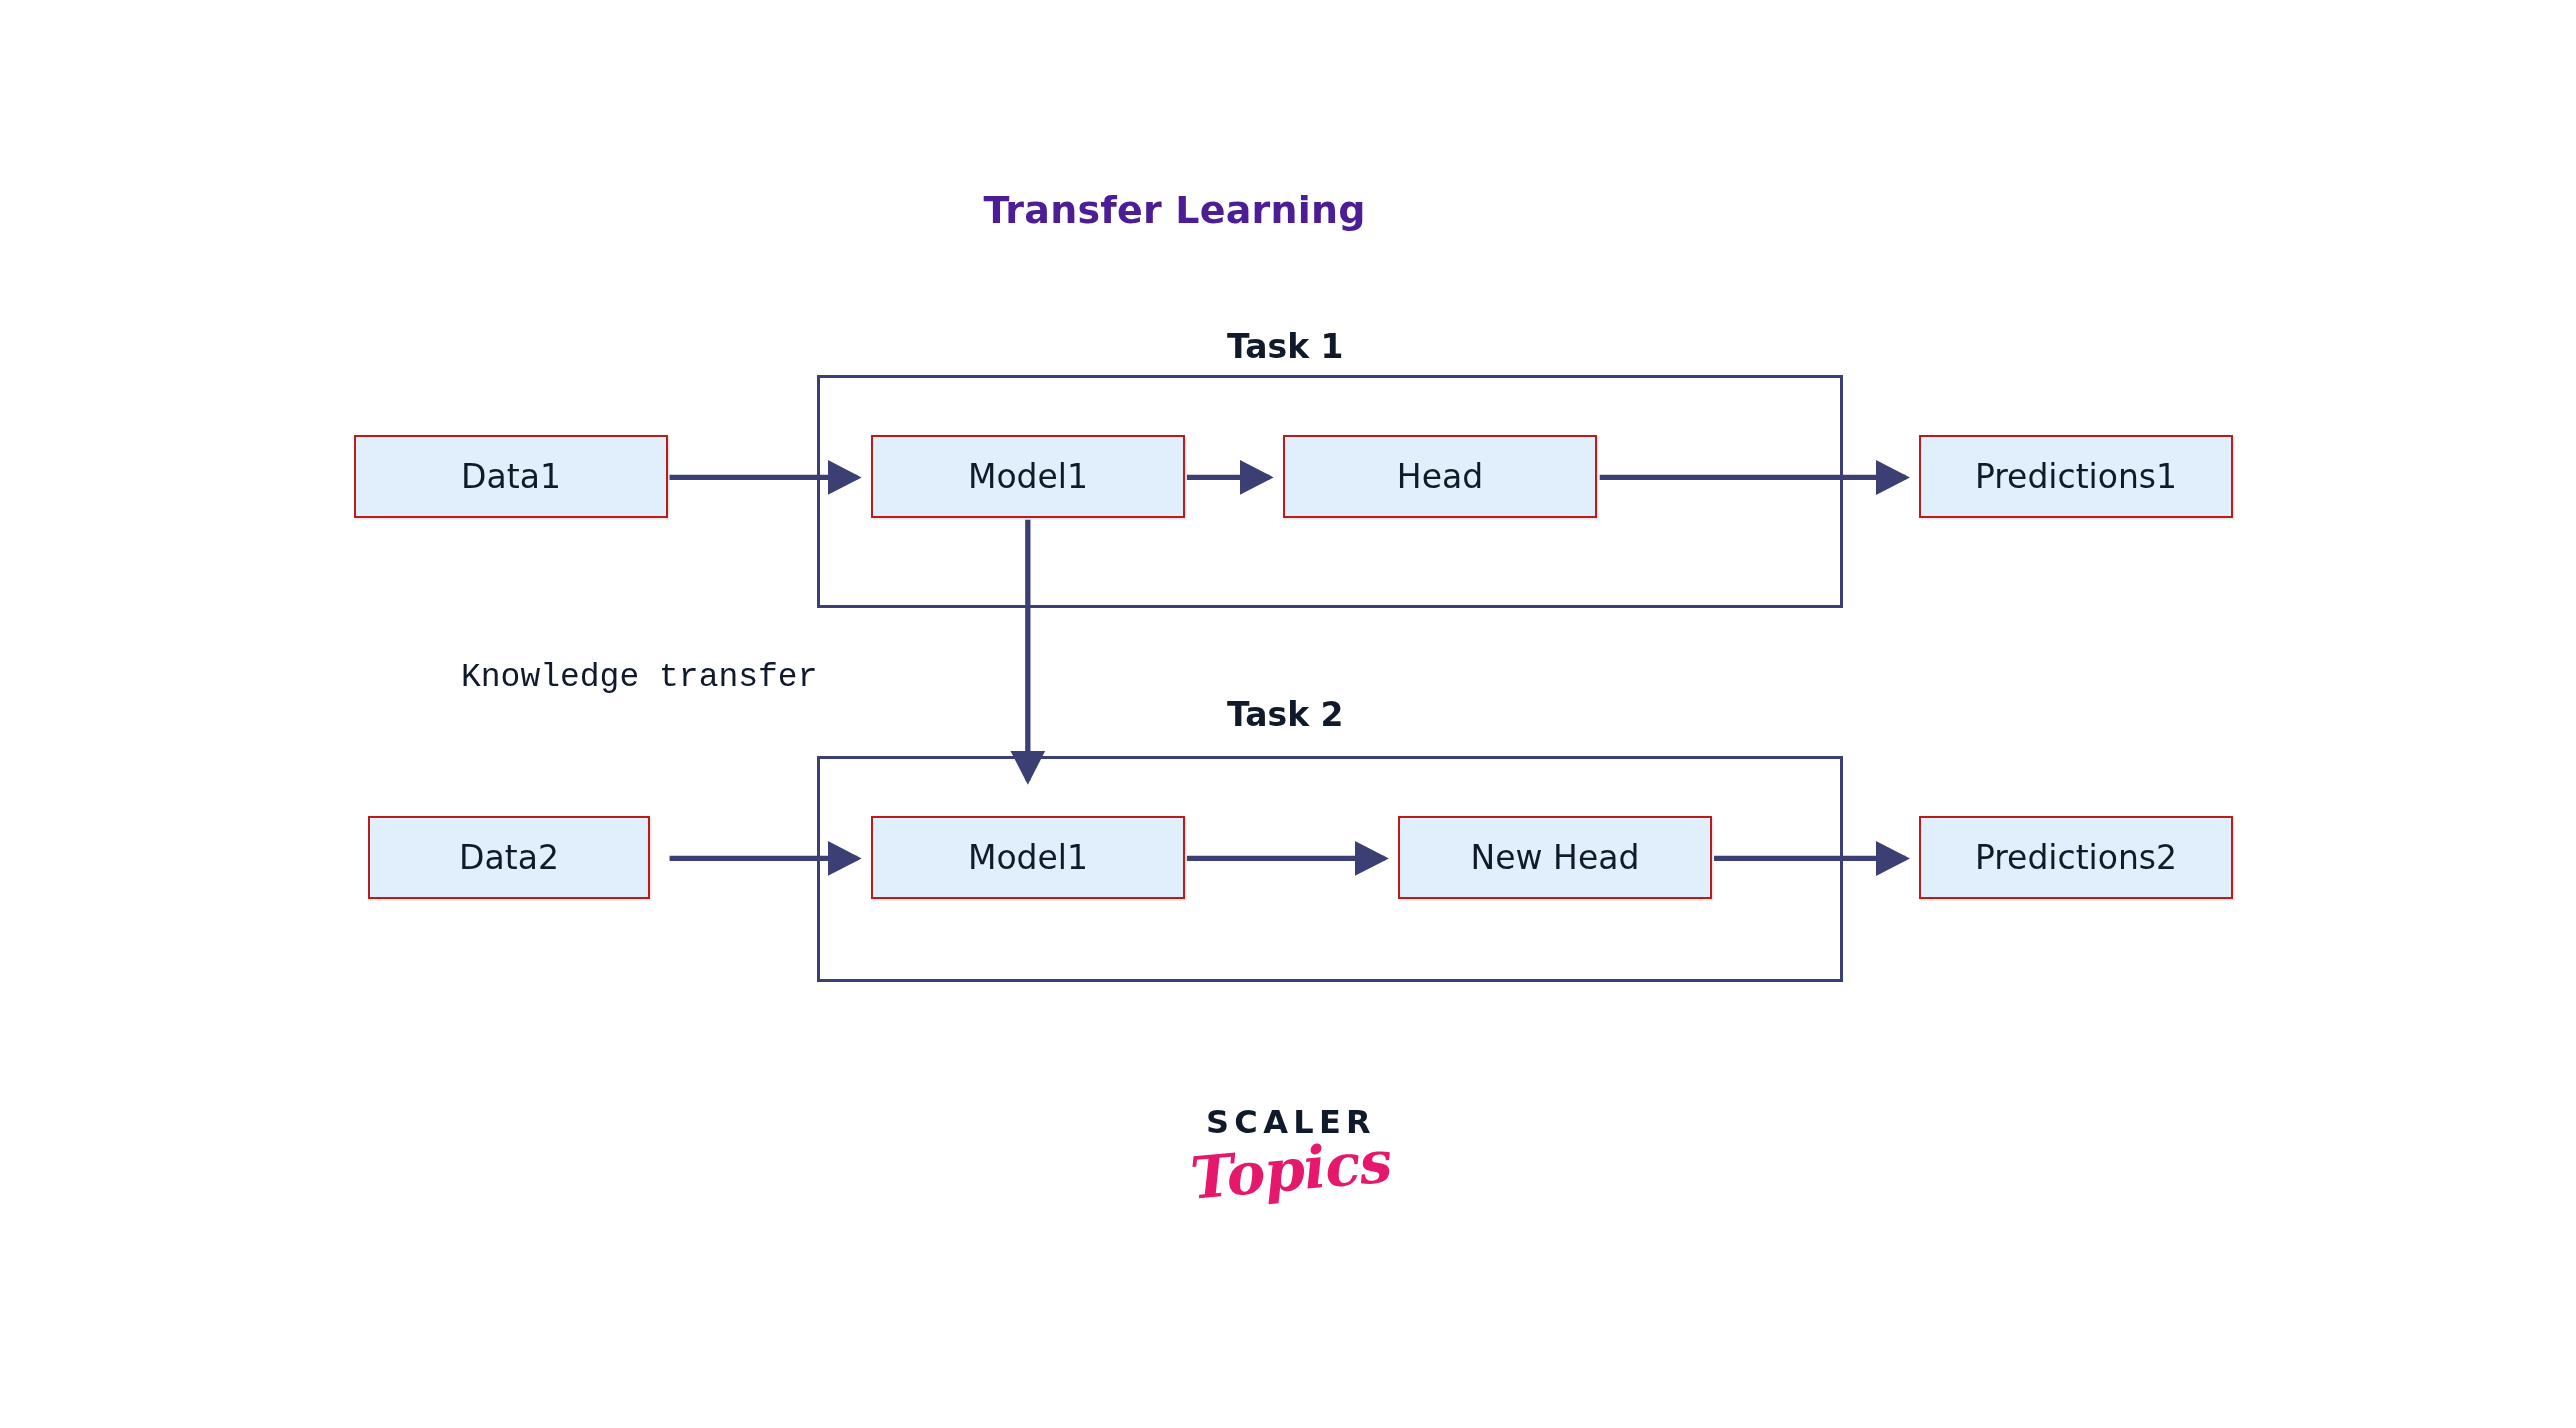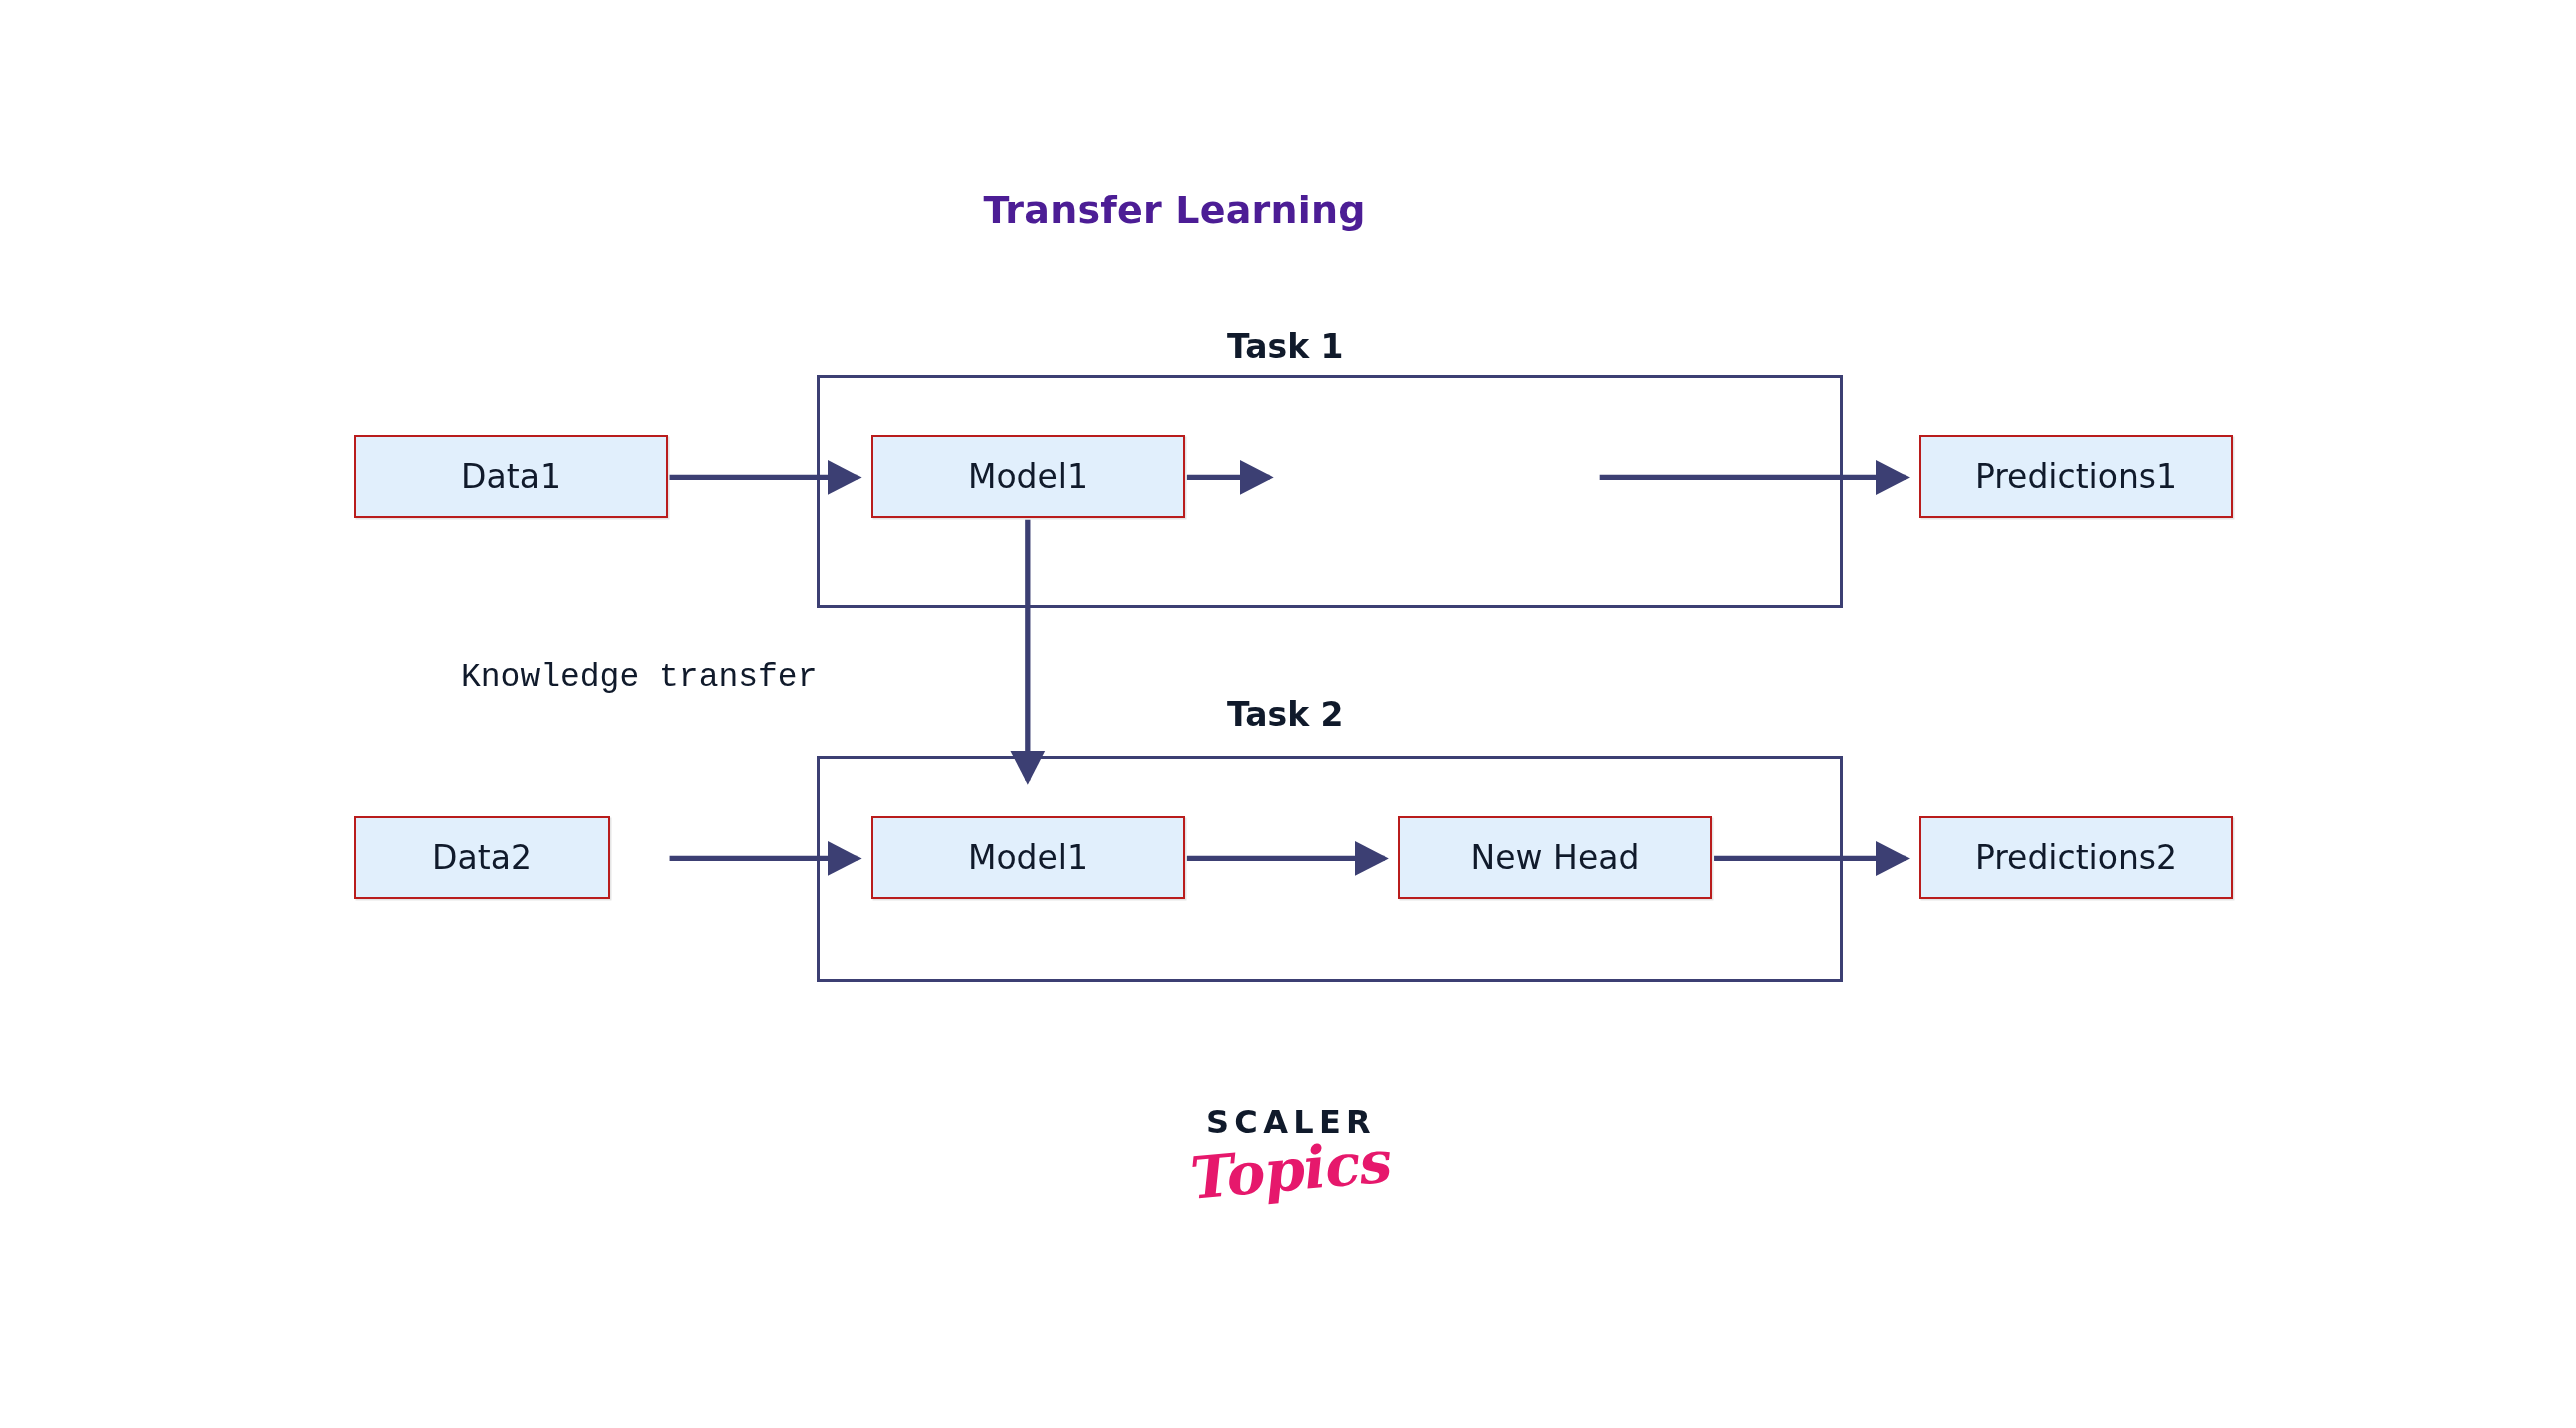--- a/index.html
+++ b/index.html
@@ -76,21 +76,21 @@
     font-size: 33px;
     color: #101a2b;
     white-space: nowrap;
     box-shadow: 1.5px 1.5px 0 rgba(0,0,0,0.10);
   }
   #node-data1        { left: 354px;  top: 435px;  width: 314px; height: 83px; }
   #node-model1-task1 { left: 871px; top: 435px;  width: 314px; height: 83px; }
   #node-head         { left: 1283px; top: 435px;  width: 314px; height: 83px; }
   #node-predictions1 { left: 1919px; top: 435px;  width: 314px; height: 83px; }
 
-  #node-data2        { left: 354px;  top: 816px; width: 256px; height: 83px; }
+  #node-data2        { left: 368px;  top: 816px; width: 282px; height: 83px; }
   #node-model1-task2 { left: 871px; top: 816px; width: 314px; height: 83px; }
   #node-newhead      { left: 1398px; top: 816px; width: 314px; height: 83px; text-align: center; }
   #node-predictions2 { left: 1919px; top: 816px; width: 314px; height: 83px; }
 
   
   #arrow-layer {
     position: absolute;
     left: 0; top: 0;
     width: 2576px;
     height: 1429px;
@@ -168,20 +168,21 @@
     <g>
       <line x1="1567" y1="1133" x2="1828" y2="1133" stroke="#3c3f73" stroke-width="7" marker-end="url(#arrowhead)"></line>
     </g>
     <g>
       <line x1="2263" y1="1133" x2="2516" y2="1133" stroke="#3c3f73" stroke-width="7" marker-end="url(#arrowhead)"></line>
     </g>
   </svg>
 
   <div class="node-box" id="node-data1">Data1</div>
   <div class="node-box" id="node-model1-task1">Model1</div>
+  <div class="node-box" id="node-head">Head</div>
   <div class="node-box" id="node-predictions1">Predictions1</div>
 
   <div class="node-box" id="node-data2">Data2</div>
   <div class="node-box" id="node-model1-task2">Model1</div>
   <div class="node-box" id="node-newhead">New Head</div>
   <div class="node-box" id="node-predictions2">Predictions2</div>
 
   <div id="logo">
     <div id="logo-scaler">SCALER</div>
     <div id="logo-topics">Topics</div>

